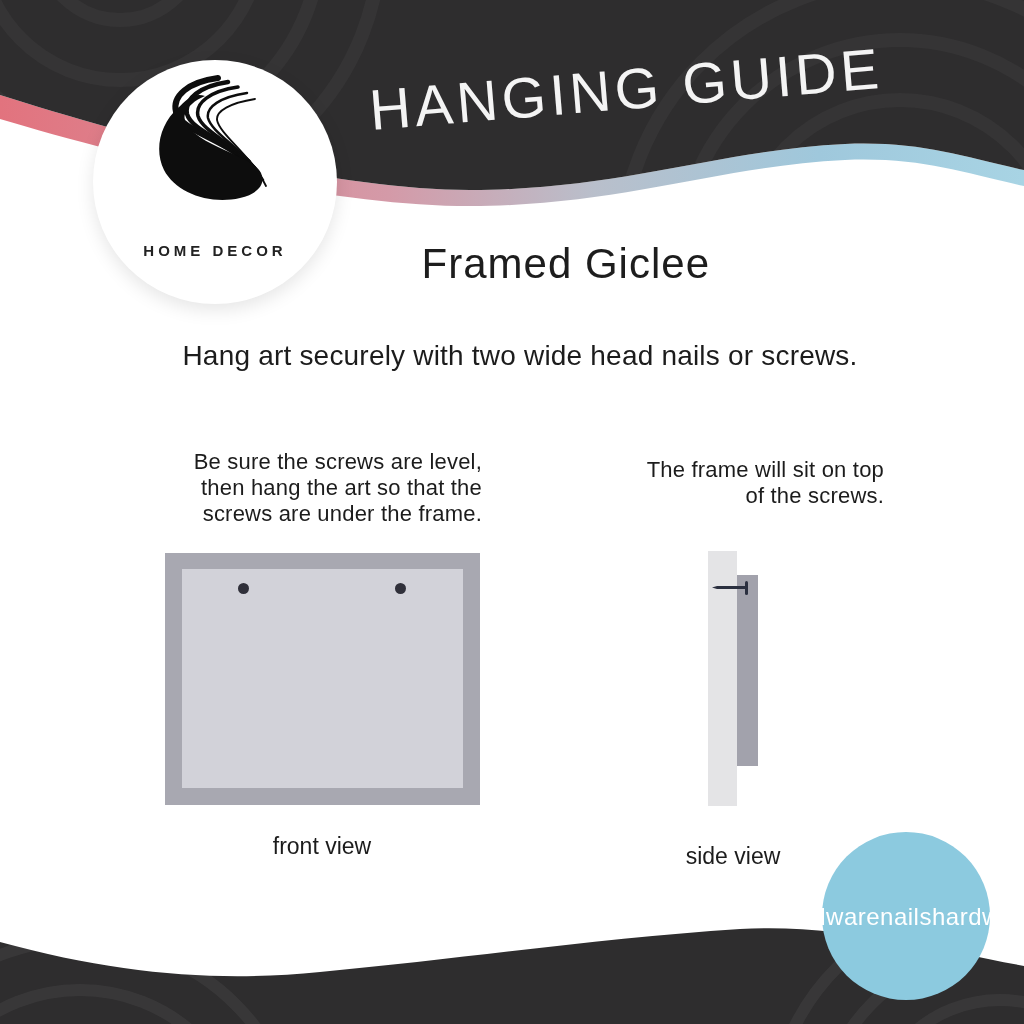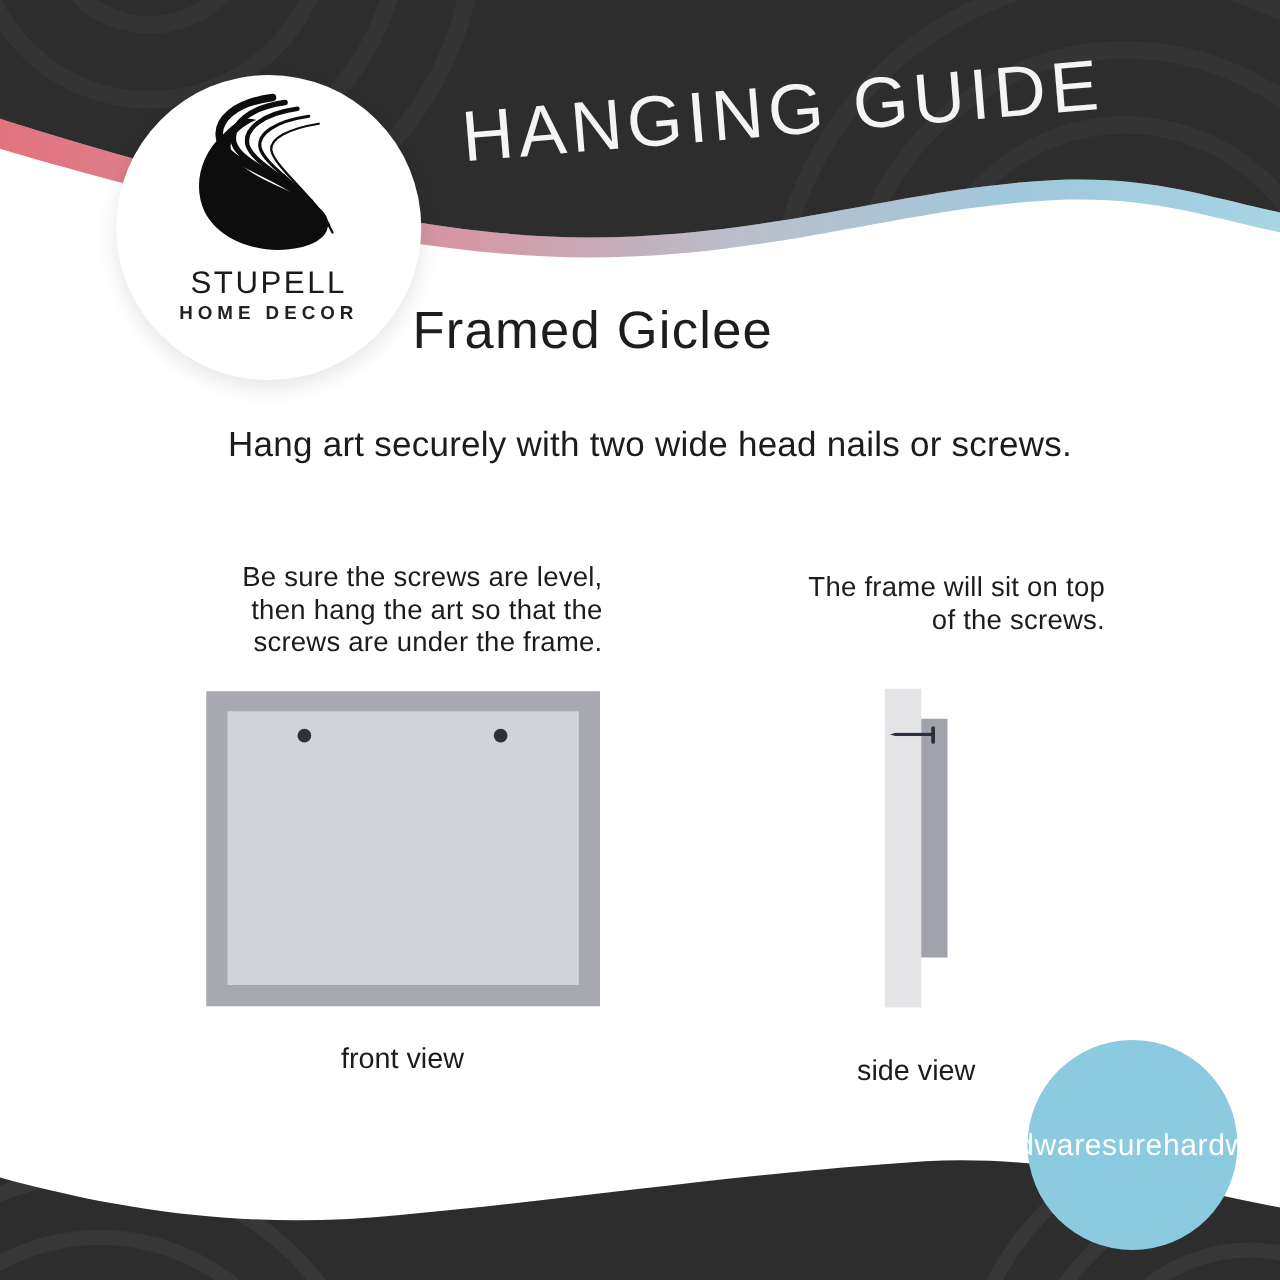--- a/index.html
+++ b/index.html
@@ -38,21 +38,21 @@
   }
   .brand-name{
     position:absolute;left:0;top:152px;width:244px;text-align:center;
     font-size:25px;font-weight:500;letter-spacing:2px;color:#1a1a1a;
   }
   .brand-tagline{
     position:absolute;left:0;top:182px;width:244px;text-align:center;
     font-size:15px;font-weight:700;letter-spacing:4px;color:#222;
   }
   .subtitle{
-    position:absolute;left:330px;top:240px;width:380px;text-align:left;
+    position:absolute;left:330px;top:240px;width:380px;text-align:right;
     font-size:42px;font-weight:400;color:#1d1d1d;letter-spacing:1px;
   }
   .intro{
     position:absolute;left:112px;top:340px;width:816px;text-align:center;
     font-size:28px;font-weight:500;letter-spacing:0.2px;
   }
   .caption{
     position:absolute;text-align:right;font-size:22px;font-weight:500;
     line-height:26px;letter-spacing:0.2px;
   }
@@ -151,21 +151,20 @@
         <path d="M70,4 C40,8 24,22 28,38 C33,57 74,64 100,88" stroke-width="6"></path>
         <path d="M80,8 C52,12 36,25 39,40 C44,58 84,68 106,94" stroke-width="4.5"></path>
         <path d="M90,13 C62,17 47,29 50,42 C55,59 92,72 111,100" stroke-width="3.5"></path>
         <path d="M99,19 C72,23 58,33 60,44 C64,60 99,77 115,106" stroke-width="2.5"></path>
         <path d="M107,25 C82,29 68,37 69,46 C72,61 104,82 118,112" stroke-width="1.8"></path>
       </g>
       <path fill="#0d0d0d" d="M30,34 C12,50 6,76 16,96 C28,119 62,131 92,124 C110,120 118,110 113,99
            C108,88 86,81 64,70 C44,60 34,49 37,40 C39,33 47,26 57,22
            C46,18 38,26 30,34 Z"></path>
     </svg>
-    <div class="brand-name">STUPELL</div>
     <div class="brand-tagline">HOME DECOR</div>
   </div>
 
   <div class="subtitle">Framed Giclee</div>
   <div class="intro">Hang art securely with two wide head nails or screws.</div>
 
   <div class="caption caption-left">
     <span>Be sure the screws are level,</span><br>
     <span>then hang the art so that the</span><br>
     <span>screws are under the frame.</span>
@@ -205,17 +204,17 @@
         <circle cx="1000" cy="1130" r="80"></circle>
           <circle cx="1000" cy="1130" r="130"></circle>
         <circle cx="1000" cy="1130" r="180"></circle>
           <circle cx="1000" cy="1130" r="230"></circle>
       </g>
     </g>
   </svg>
 
   <div class="badge-circle">
     <span>hardware</span>
-    <span>sure</span>
+    <span>nails</span>
     <span>hardware</span>
   </div>
 
 </div>
 
 </body></html>

